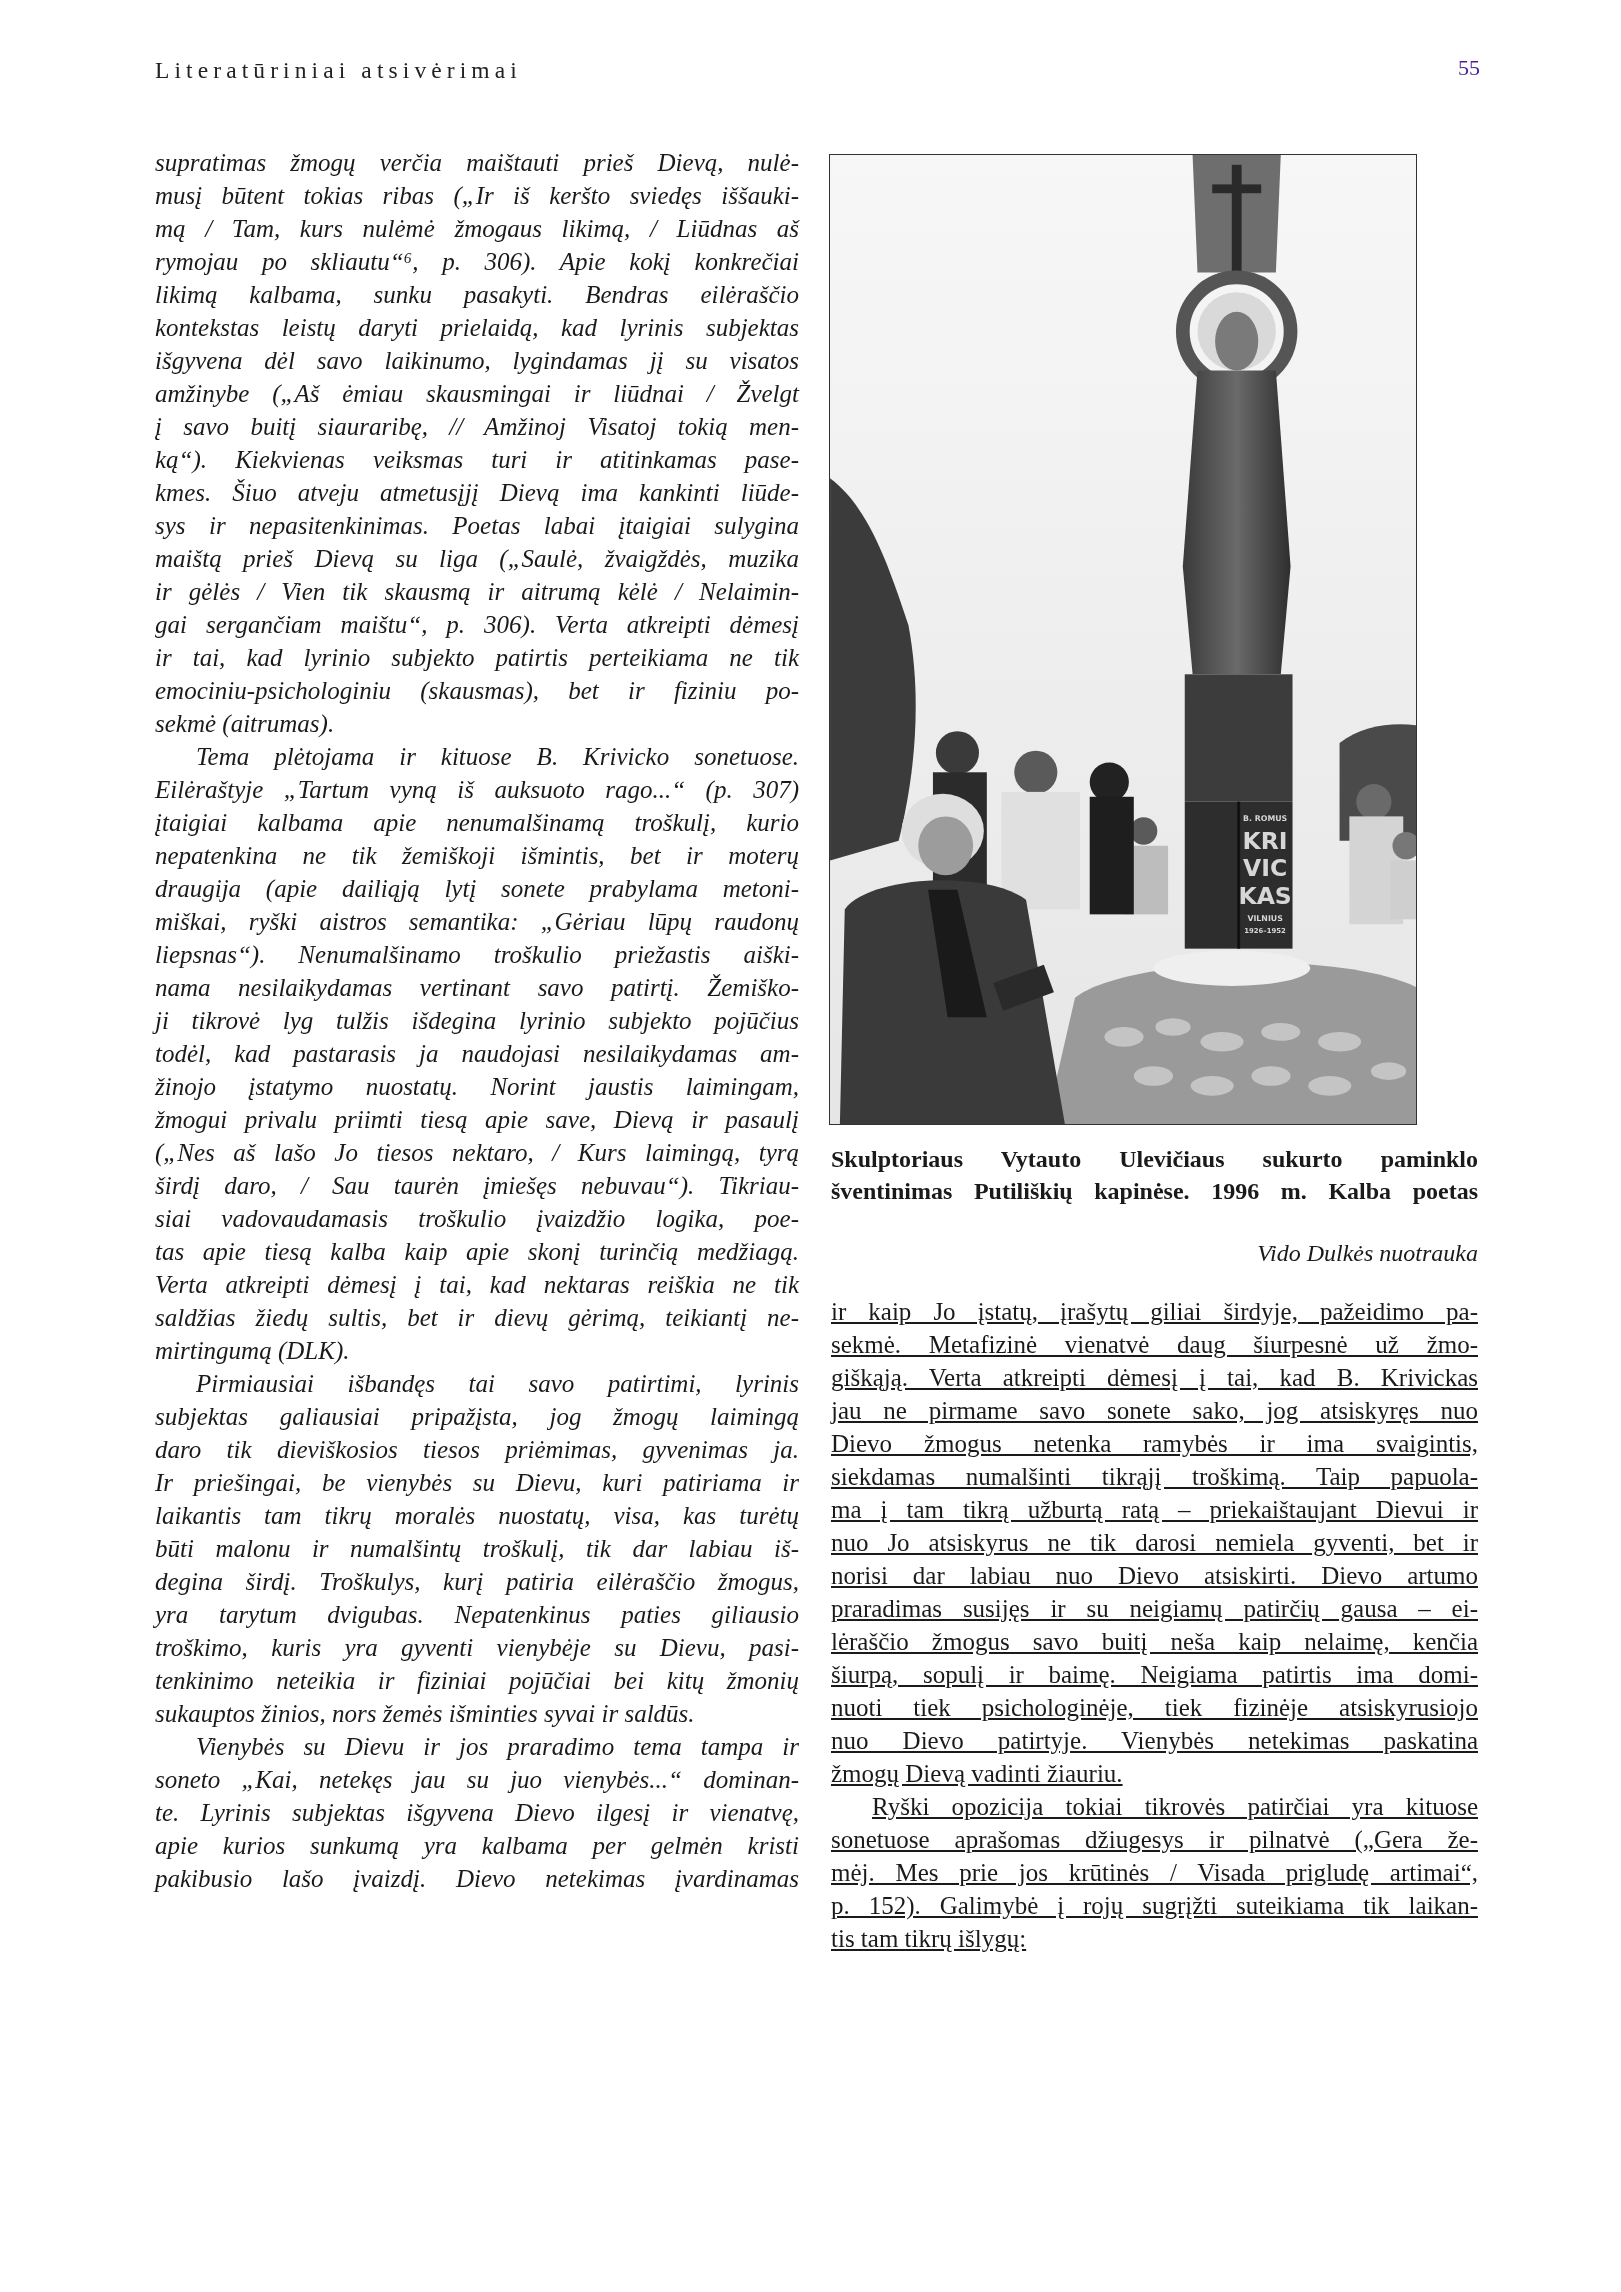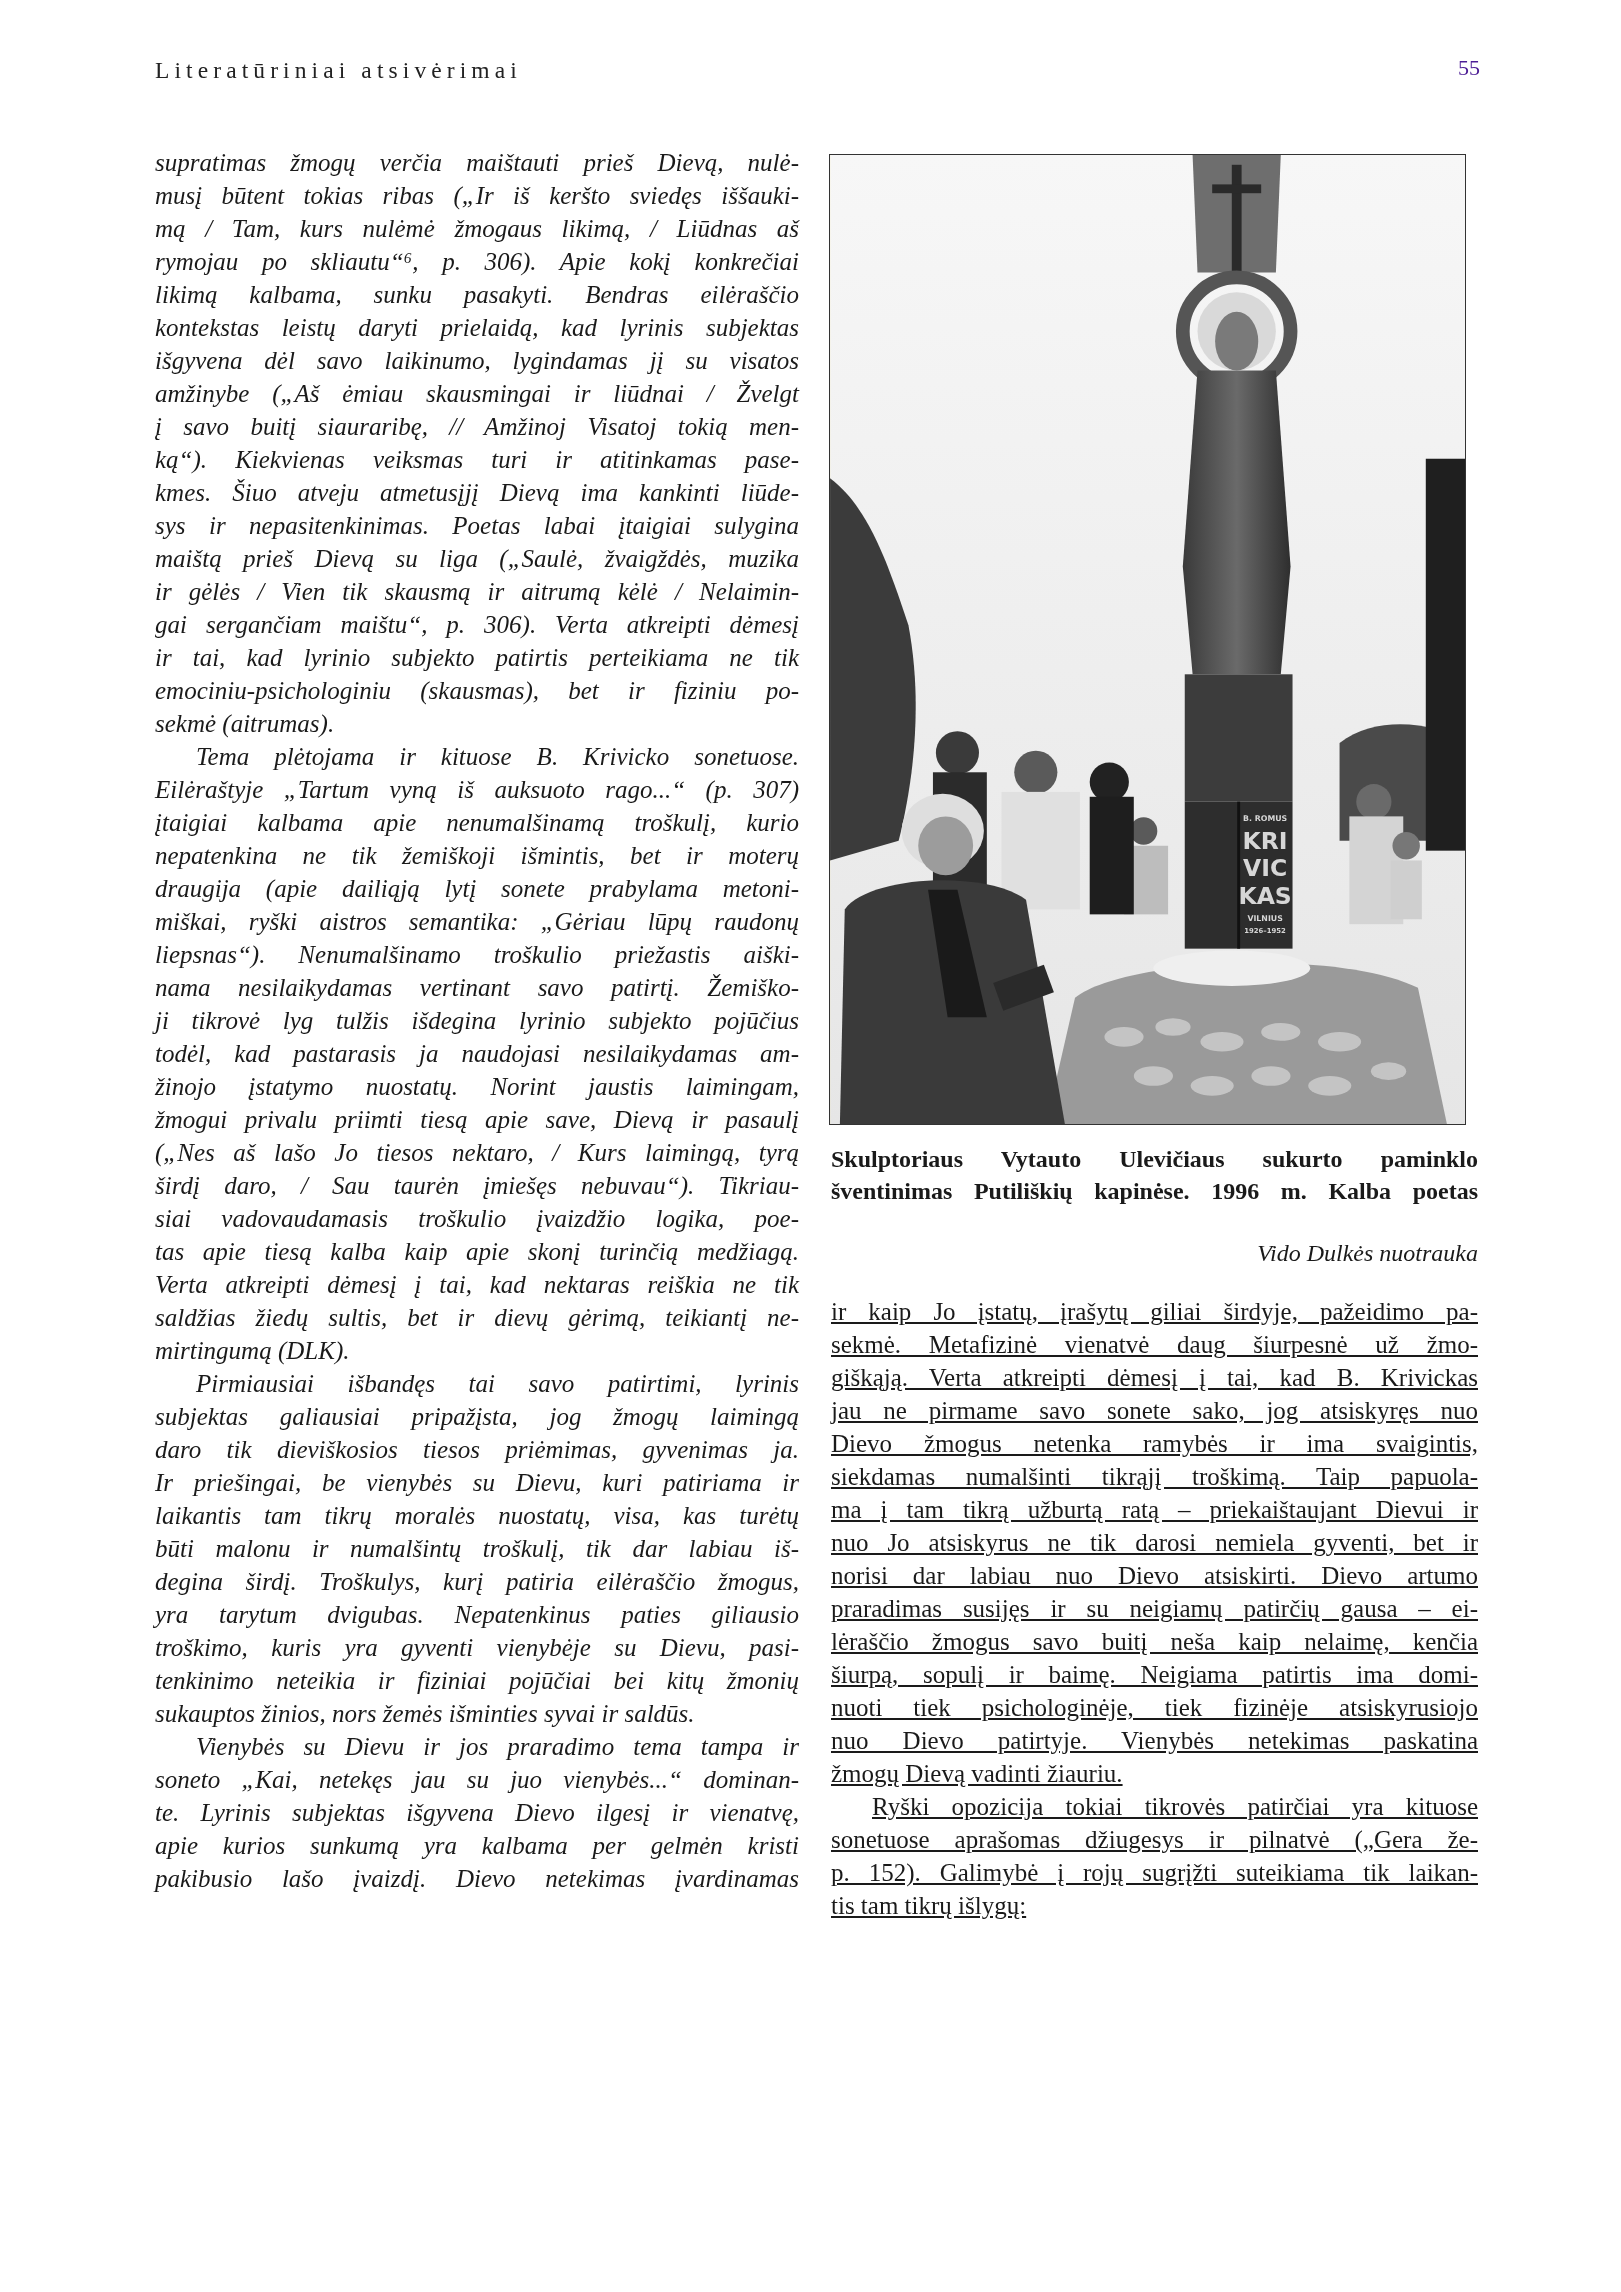--- a/index.html
+++ b/index.html
@@ -19,21 +19,21 @@
   .col {
     position: absolute; font-size: 25px; line-height: 33px;
     text-align: justify; hyphens: manual;
   }
   .col-left { left: 155px; top: 146px; width: 644px; font-style: italic; }
   .col-right { left: 831px; top: 1295px; width: 647px; text-decoration: underline; }
   .line { display: block; text-align: justify; text-align-last: justify; white-space: nowrap; overflow: visible; }
   .line.last { text-align-last: left; }
   .indent { text-indent: 41px; }
   .figure {
-    position: absolute; left: 829px; top: 154px; width: 637px; height: 971px;
+    position: absolute; left: 829px; top: 154px; width: 588px; height: 971px;
     border: 1.5px solid #333; box-sizing: border-box; overflow: hidden;
     background: #fde047;
   }
   .caption {
     position: absolute; left: 831px; top: 1143px; width: 647px;
     font-size: 24px; line-height: 32px; font-weight: bold;
   }
   .caption .line { text-align-last: justify; }
   .caption .line.last { text-align-last: left; }
   .credit {
@@ -204,16 +204,17 @@
     <span class="line">nuo Jo atsiskyrus ne tik darosi nemiela gyventi, bet ir</span>
     <span class="line">norisi dar labiau nuo Dievo atsiskirti. Dievo artumo</span>
     <span class="line">praradimas susijęs ir su neigiamų patirčių gausa – ei-</span>
     <span class="line">lėraščio žmogus savo buitį neša kaip nelaimę, kenčia</span>
     <span class="line">šiurpą, sopulį ir baimę. Neigiama patirtis ima domi-</span>
     <span class="line">nuoti tiek psichologinėje, tiek fizinėje atsiskyrusiojo</span>
     <span class="line">nuo Dievo patirtyje. Vienybės netekimas paskatina</span>
     <span class="line last">žmogų Dievą vadinti žiauriu.</span>
     <span class="line indent">Ryški opozicija tokiai tikrovės patirčiai yra kituose</span>
     <span class="line">sonetuose aprašomas džiugesys ir pilnatvė („Gera že-</span>
+    <span class="line">mėj. Mes prie jos krūtinės / Visada prigludę artimai“,</span>
     <span class="line">p. 152). Galimybė į rojų sugrįžti suteikiama tik laikan-</span>
     <span class="line last">tis tam tikrų išlygų:</span>
   </div>
 
 
 </body></html>

